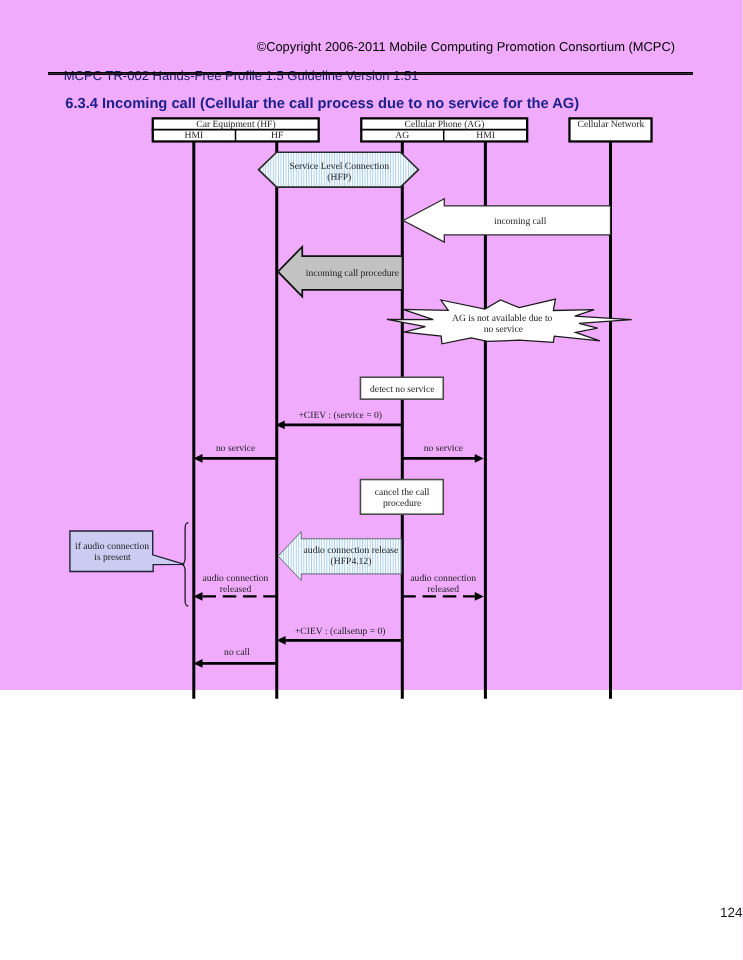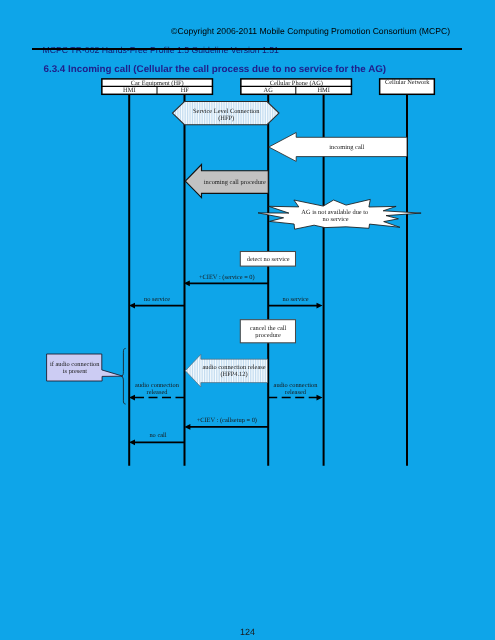--- a/index.html
+++ b/index.html
@@ -1,27 +1,27 @@
 <!DOCTYPE html>
 <html><head>
 <meta charset="utf-8">
 <style>
   html,body{margin:0;padding:0;background:#fff;}
   body{width:495px;height:640px;font-family:"Liberation Serif",serif;overflow:hidden;-webkit-font-smoothing:antialiased;text-rendering:geometricPrecision;}
-  #page{position:relative;width:495px;height:640px;background:#0ea5e9;}
+  #page{position:relative;width:495px;height:460px;background:#f0abfc;}
   .hdr-copy{position:absolute;left:0px;top:25.5px;width:450px;text-align:right;
             font-family:"Liberation Sans",sans-serif;font-size:8.6px;color:#000;white-space:nowrap;}
   .hdr-title{position:absolute;left:42.5px;top:45px;
             font-family:"Liberation Sans",sans-serif;font-size:8.7px;font-weight:normal;color:#16166e;white-space:nowrap;}
   .hdr-rule{position:absolute;left:32.4px;top:47.6px;width:430px;height:0;border-top:0.9px solid #000;}
   .hdr-rule2{position:absolute;left:32.4px;top:49.4px;width:430px;height:0;border-top:1.5px solid #000;}
   .heading{position:absolute;left:43.5px;top:64px;
             font-family:"Liberation Sans",sans-serif;font-size:9.8px;font-weight:bold;color:#20208c;white-space:nowrap;}
-  .pageno{position:absolute;left:0;top:602.5px;width:495px;text-align:center;
-            font-family:"Liberation Sans",sans-serif;font-size:9px;color:#1a1a1a;margin-top:24px;}
+  .pageno{position:absolute;left:0;top:602.5px;width:495px;text-align:right;
+            font-family:"Liberation Sans",sans-serif;font-size:9px;color:#1a1a1a;}
   svg#diag{position:absolute;left:0;top:0;}
   .dtxt{font-family:"Liberation Serif",serif;font-size:6.4px;fill:#1a1a1a;}
 </style>
 </head>
 <body>
 
 <div id="page">
 
   <div class="hdr-copy">©Copyright 2006-2011 Mobile Computing Promotion Consortium (MCPC)</div>
   <div class="hdr-title">MCPC TR-002 Hands-Free Profile 1.5 Guideline Version 1.51</div>

